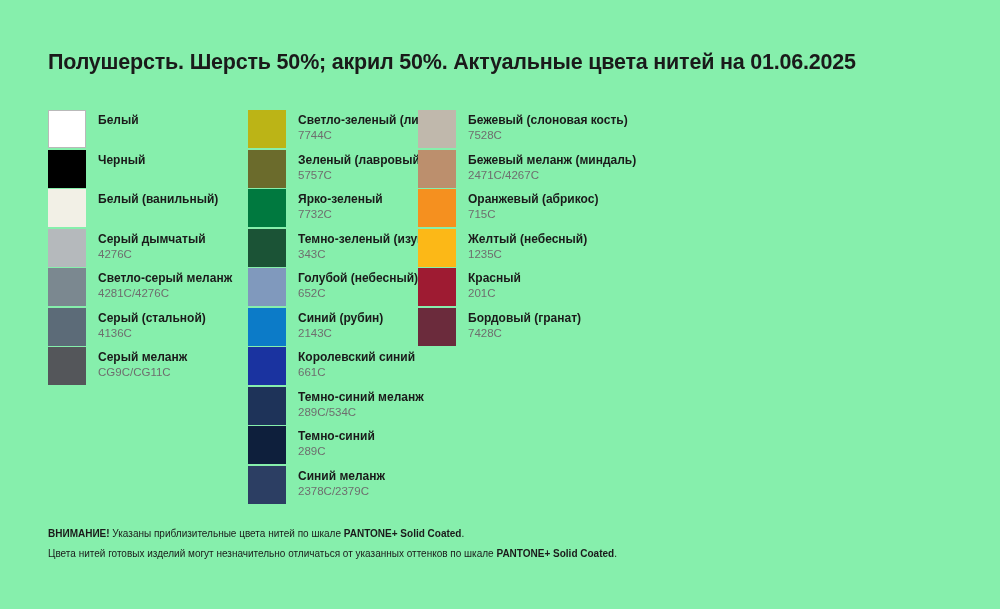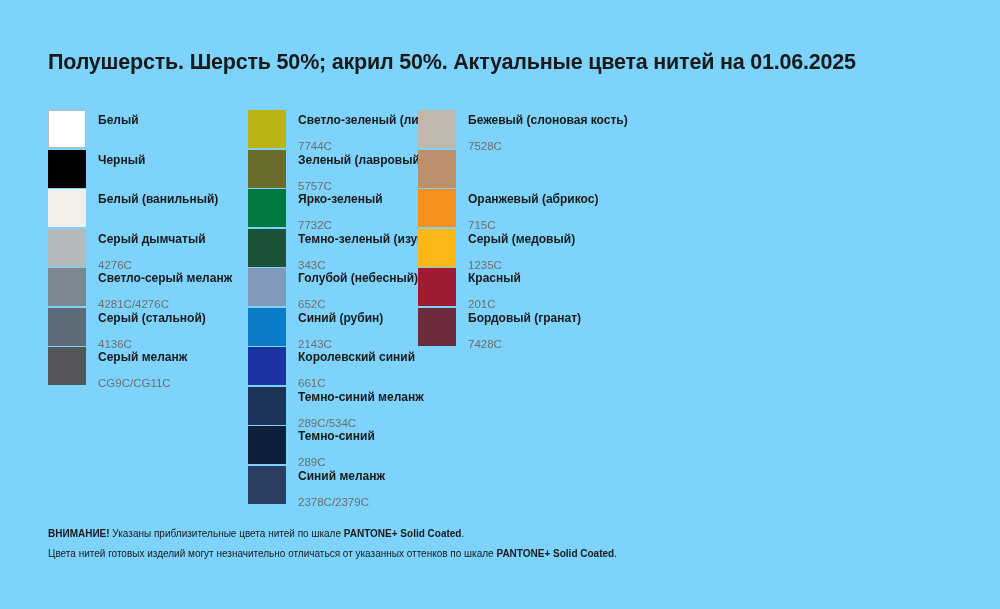--- a/index.html
+++ b/index.html
@@ -13,21 +13,21 @@
     font-family: "Liberation Sans", sans-serif;
     color: #1a1a1a;
     overflow: hidden;
     position: relative;
   }
   .page {
     position: absolute;
     left: 0; top: 0;
     width: 1000px;
     height: 609px;
-    background: #7dd3fc;
+    background: #86efac;
   }
   .title {
     position: absolute;
     left: 48px;
     top: 50px;
     font-size: 21.5px;
     font-weight: bold;
     letter-spacing: -0.2px;
     color: #1a1a1a;
     white-space: nowrap;
@@ -76,21 +76,21 @@
     font-weight: bold;
     color: #1a1a1a;
     line-height: 14px;
     white-space: nowrap;
   }
   .code {
     font-size: 11.5px;
     font-weight: normal;
     color: #6e6e6e;
     line-height: 14px;
-    margin-top: 12px;
+    margin-top: 1px;
     white-space: nowrap;
   }
   .footer {
     position: absolute;
     left: 48px;
     top: 524px;
     width: 900px;
   }
   .footer-line {
     font-size: 10px;
@@ -231,32 +231,36 @@
       <div class="column col-2">
         <div class="swatch-row">
           <div class="swatch" style="background-color: rgb(192, 184, 172);"></div>
           <div class="labels">
             <div class="name">Бежевый (слоновая кость)</div>
             <div class="code">7528C</div>
           </div>
         </div>
         <div class="swatch-row">
           <div class="swatch" style="background-color: rgb(188, 143, 109);"></div>
+          <div class="labels">
+            <div class="name">Бежевый меланж (миндаль)</div>
+            <div class="code">2471C/4267C</div>
+          </div>
         </div>
         <div class="swatch-row">
           <div class="swatch" style="background-color: rgb(245, 144, 31);"></div>
           <div class="labels">
             <div class="name">Оранжевый (абрикос)</div>
             <div class="code">715C</div>
           </div>
         </div>
         <div class="swatch-row">
           <div class="swatch" style="background-color: rgb(252, 184, 23);"></div>
           <div class="labels">
-            <div class="name">Серый (медовый)</div>
+            <div class="name">Желтый (небесный)</div>
             <div class="code">1235C</div>
           </div>
         </div>
         <div class="swatch-row">
           <div class="swatch" style="background-color: rgb(158, 27, 50);"></div>
           <div class="labels">
             <div class="name">Красный</div>
             <div class="code">201C</div>
           </div>
         </div>

